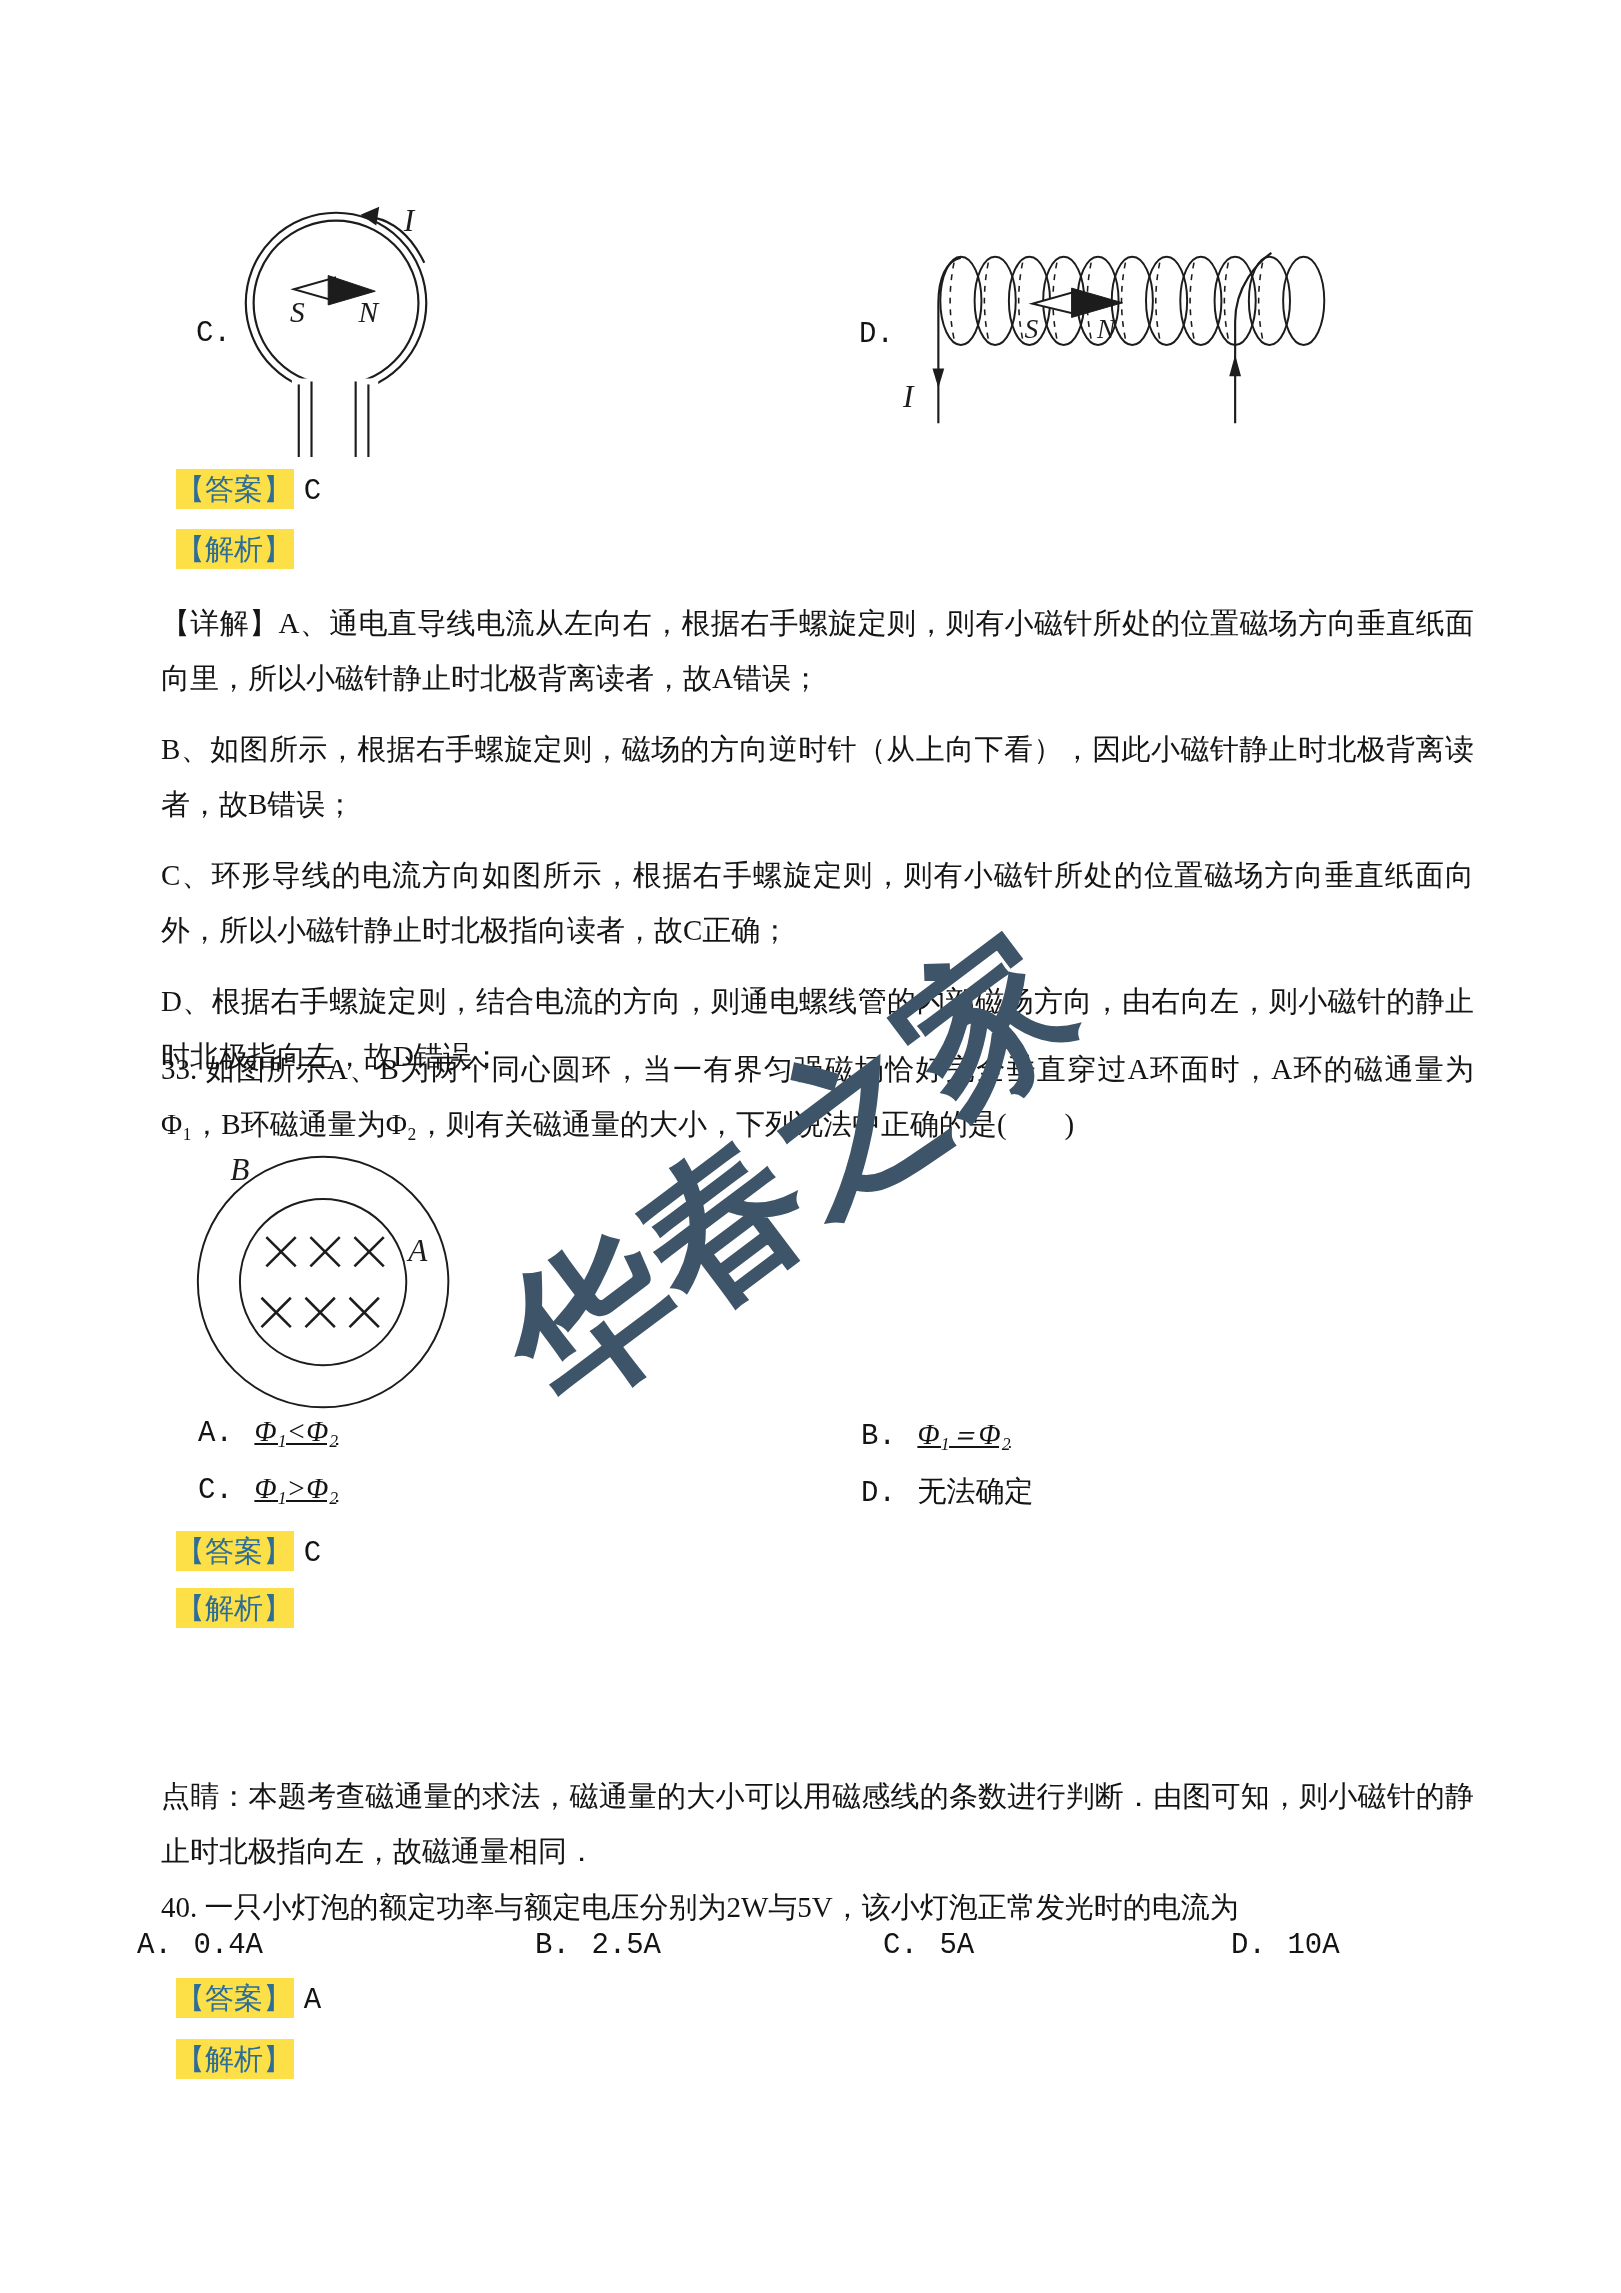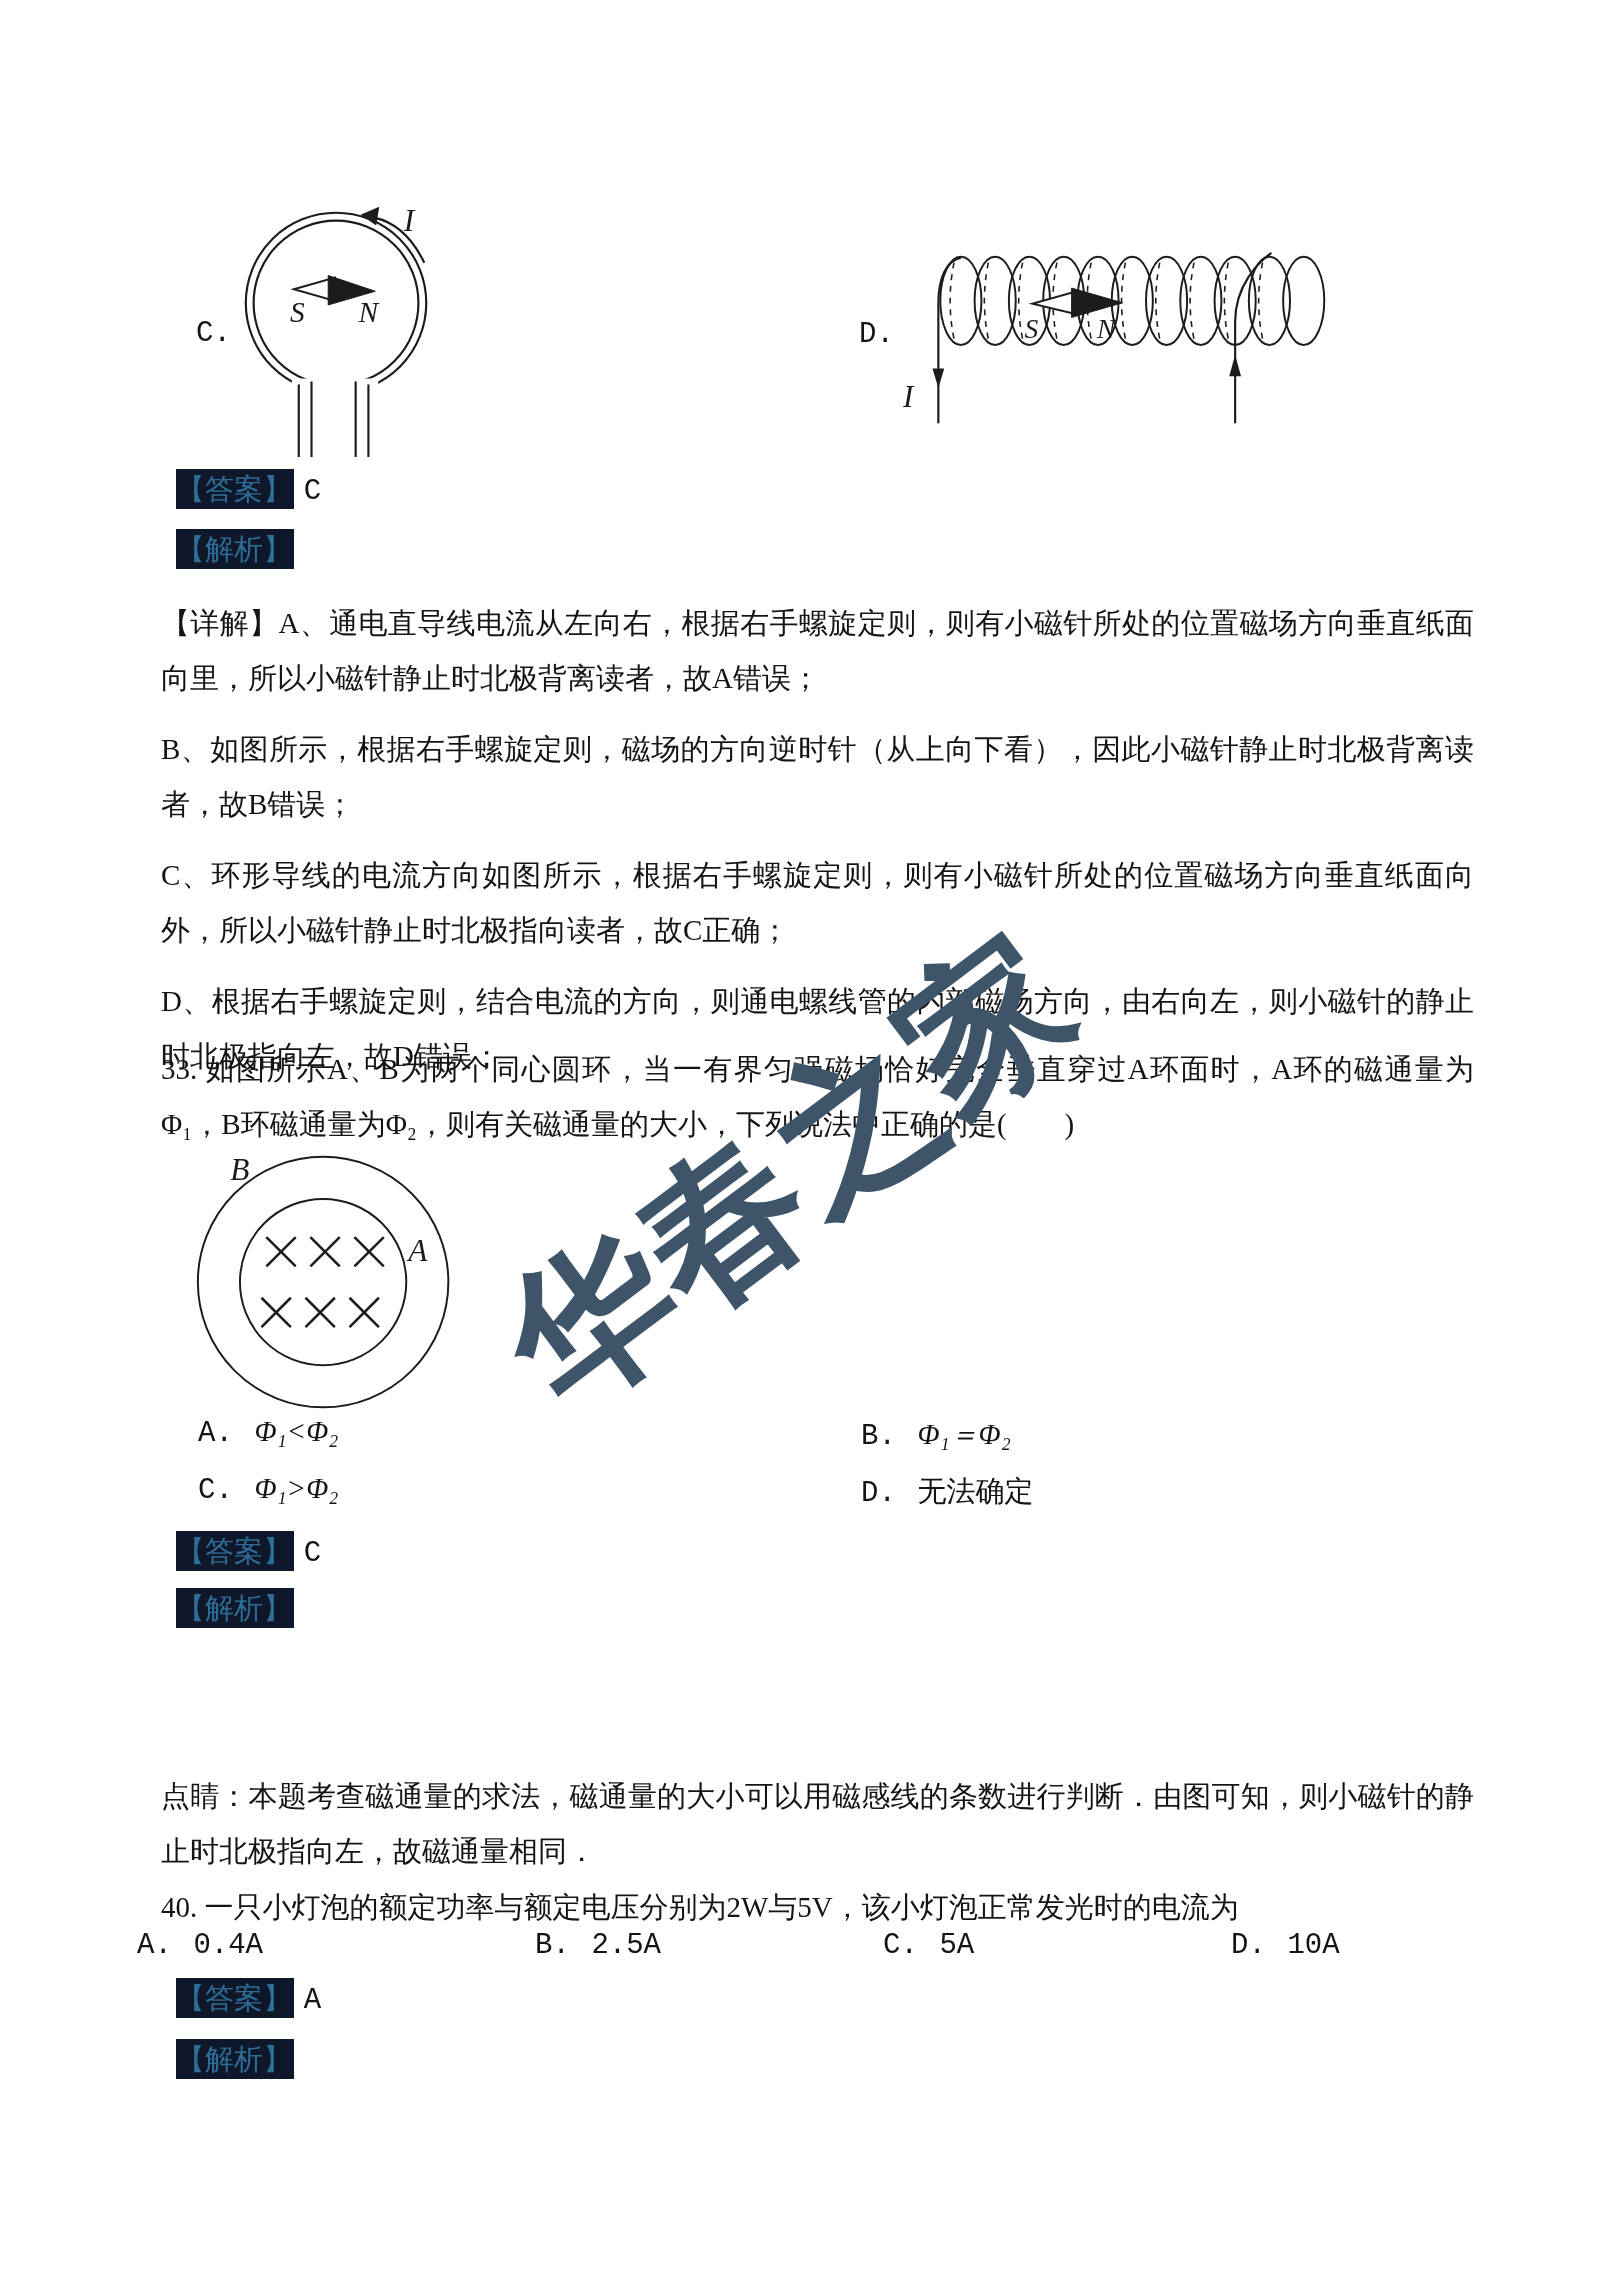--- a/index.html
+++ b/index.html
@@ -1,29 +1,29 @@
 <!DOCTYPE html>
 <html><head>
 <meta charset="utf-8">
 <style>
   html,body{margin:0;padding:0;background:#ffffff;}
   .page{position:relative;width:1621px;height:2294px;background:#ffffff;overflow:hidden;
         font-family:"Liberation Serif","DejaVu Serif",serif;color:#141414;}
   .para{position:absolute;left:145px;width:1345px;font-size:29px;line-height:55px;}
   .para p{margin:16px;text-align:justify;}
   .aline{position:absolute;left:176px;font-size:29px;line-height:41px;white-space:nowrap;}
-  .hl{color:#2e6d96;background:#0f172a;padding:3.9px 2px 3.9px 0;}
+  .hl{color:#2e6d96;background:#fde047;padding:3.9px 2px 3.9px 0;}
   .aletter{font-family:"Liberation Mono","DejaVu Sans Mono",monospace;margin-left:9.8px;color:#141414;}
   .mono{font-family:"Liberation Mono","DejaVu Sans Mono",monospace;}
   .fig-label{position:absolute;font-size:29px;font-family:"Liberation Mono","DejaVu Sans Mono",monospace;}
   .figsvg{position:absolute;}
   .opt{position:absolute;font-size:29px;white-space:nowrap;}
   .opt .okey{font-family:"Liberation Mono","DejaVu Sans Mono",monospace;}
   .opt .oval{margin-left:21.6px;}
-  .opt .phi{font-style:italic;}
+  .opt .phi{font-style:italic;text-decoration:underline;}
   .watermark{position:absolute;left:446px;top:1081px;width:686px;height:181px;
              font-size:162px;line-height:181px;letter-spacing:2px;text-align:center;
              font-weight:700;transform:rotate(-37deg);transform-origin:center center;
              z-index:9;white-space:nowrap;font-family:"Liberation Sans","DejaVu Sans",sans-serif;}
   svg text{font-family:"Liberation Serif","DejaVu Serif",serif;}
   svg .ital{font-style:italic;}
 </style>
 </head>
 <body>
 

